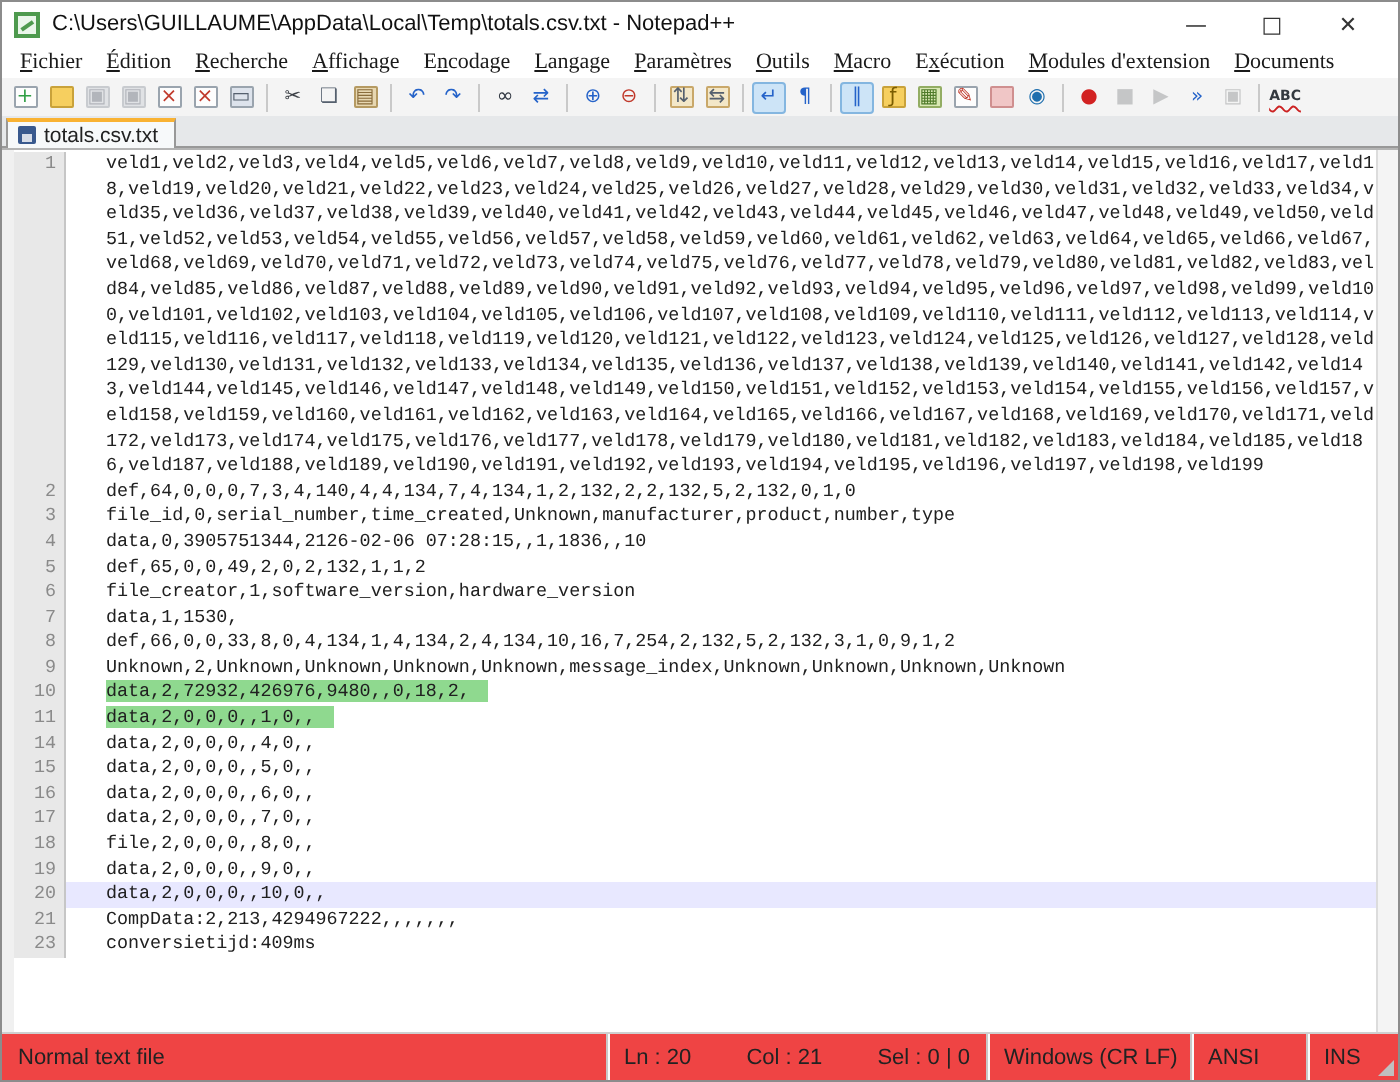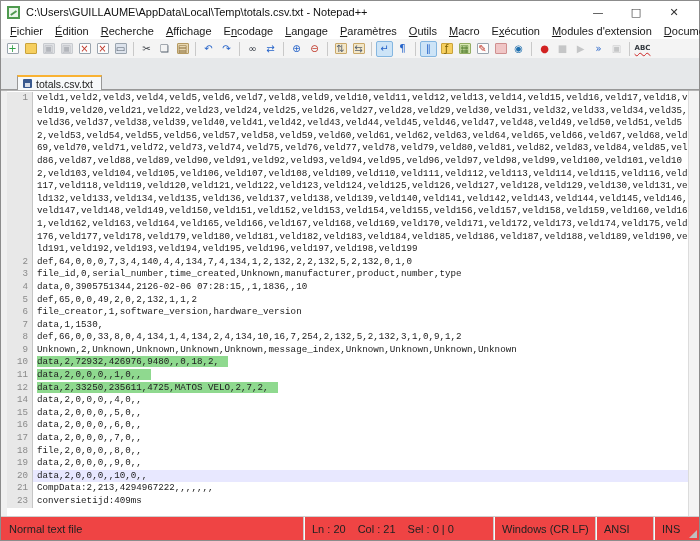--- a/index.html
+++ b/index.html
@@ -16,69 +16,69 @@
   .npp-logo:after { content:""; position:absolute; left:1px; top:4px; width:7px; height:1.5px;
                     background:#4e9a4e; transform:rotate(-35deg); }
   .title-text { font-size:11px; color:#111; white-space:nowrap; overflow:hidden; flex:1 1 auto; }
   .win-controls { display:flex; gap:0; flex:0 0 auto; }
   .win-btn { width:38px; height:20px; display:flex; align-items:center; justify-content:center;
              font-size:11px; color:#333; font-family:"DejaVu Sans", sans-serif; }
 
   
   .menubar { height:16px; background:#fff; display:flex; align-items:center; padding:0 3px;
              font-size:11px; color:#1a1a1a; flex:0 0 auto; }
-  .menu-item { padding:1px 6px; white-space:nowrap; }
+  .menu-item { padding:1px 6px; white-space:nowrap;font-family:Liberation Serif, serif; }
   .menu-item u { text-decoration:underline; }
 
   
   .toolbar { height:19px; background:#f4f4f4; display:flex; align-items:center; padding:0 3px;
              gap:1px; flex:0 0 auto; }
   .tbi { width:17px; height:16px; display:flex; align-items:center; justify-content:center;
          font-size:11px; line-height:1; border:1px solid transparent; border-radius:2px;
          font-family:"DejaVu Sans", sans-serif; }
   .tbi .inner { width:12px; height:11px; display:flex; align-items:center; justify-content:center;
                 font-size:10px; border-radius:1px; }
   .tbi.pressed { background:#cde4f7; border-color:#84b6e0; }
   .tbi.disabled { opacity:.45; filter:grayscale(60%); }
   .tb-sep { width:1px; height:14px; background:#c9c9c9; margin:0 3px; }
   .tbi.abc .inner { font-size:7px; font-weight:bold; letter-spacing:0;
         text-decoration:underline wavy #cc2222 1px; text-underline-offset:2px; }
 
   
-  .tabbar { height:32px; background:#e6e8ea; display:flex; align-items:flex-end;
-            border-bottom:1px solid #989898; padding-left:16px; flex:0 0 auto; }
+  .tabbar { height:16px; background:#e6e8ea; display:flex; align-items:flex-end;
+            border-bottom:1px solid #989898; padding-left:2px; flex:0 0 auto; }
   .tab { height:15px; background:#f7f9fa; border:1px solid #989898; border-bottom:none;
          border-top:2px solid #f9b233; display:flex; align-items:center; gap:4px;
          padding:0 8px 0 5px; font-size:10.5px; color:#222; margin-bottom:-1px; }
   .tab-save-icon { width:9px; height:9px; background:#39598e; border-radius:1px; position:relative; }
   .tab-save-icon:after { content:""; position:absolute; left:2px; top:4px; width:5px; height:4px; background:#d7dde8; }
 
   
   .editor { flex:1 1 auto; display:flex; background:#fff; border-top:1px solid #b4b4b4;
             overflow:hidden; position:relative; }
   .bm-margin { width:6px; background:#f0f0f0; flex:0 0 auto; }
   .lines { flex:1 1 auto; padding-top:1px; overflow:hidden;
            font-family:"Liberation Mono", monospace; font-size:9.2px; line-height:12.6px; }
   .ed-line { display:flex; min-height:12.6px; }
   .ln { width:26px; flex:0 0 auto; text-align:right; padding-right:4px; color:#8a8a8a;
         background:#e8e8e8; border-right:1px solid #c6c6c6; }
-  .tx { flex:1 1 auto; padding-left:4px; color:#202020; white-space:pre-wrap;
+  .tx { flex:1 1 auto; padding-left:20px; color:#202020; white-space:pre-wrap;
         word-break:break-all; }
   .ed-line.cur .tx { background:#e8e8ff; }
   .mark { background:#8fd98f; padding-right:9px; }
   .vscroll { width:11px; flex:0 0 auto; background:#f4f4f4; border-left:1px solid #dcdcdc; }
 
   
   .statusbar { height:24px; background:#ef4444; border-top:1px solid #cfcfcf; display:flex;
                align-items:center; font-size:11px; color:#222; flex:0 0 auto; }
   .sb-sec { padding:0 8px; height:100%; display:flex; align-items:center; white-space:nowrap;
             border-left:1px solid #c8c8c8; box-shadow:inset 1px 0 0 #fafafa; overflow:hidden; }
   .sb-doctype { border-left:none; box-shadow:none; flex:1 1 auto; }
   .sb-size { width:150px; flex:0 0 auto; gap:14px; }
-  .sb-pos { width:190px; flex:0 0 auto; gap:12px; }
+  .sb-pos { width:190px; flex:0 0 auto; gap:12px;justify-content:space-between; }
   .sb-eol { width:102px; flex:0 0 auto; }
   .sb-enc { width:58px; flex:0 0 auto; }
   .sb-ins { width:34px; flex:0 0 auto; }
   .grip { width:12px; height:100%; position:relative; flex:0 0 auto; }
   .grip:after { content:""; position:absolute; right:2px; bottom:2px; width:0; height:0;
                 border-left:8px solid transparent; border-bottom:8px solid #c0c0c0; }
 </style>
 </head>
 <body>
 
@@ -266,24 +266,20 @@
         </div>
         <div class="ed-line">
           <span class="ln">10</span>
           <span class="tx"><span class="mark">data,2,72932,426976,9480,,0,18,2,</span></span>
         </div>
         <div class="ed-line">
           <span class="ln">11</span>
           <span class="tx"><span class="mark">data,2,0,0,0,,1,0,,</span></span>
         </div>
         <div class="ed-line">
-          <span class="ln">12</span>
-          <span class="tx"><span class="mark">data,2,33250,235611,4725,MATOS VELO,2,7,2,</span></span>
-        </div>
-        <div class="ed-line">
           <span class="ln">14</span>
           <span class="tx">data,2,0,0,0,,4,0,,</span>
         </div>
         <div class="ed-line">
           <span class="ln">15</span>
           <span class="tx">data,2,0,0,0,,5,0,,</span>
         </div>
         <div class="ed-line">
           <span class="ln">16</span>
           <span class="tx">data,2,0,0,0,,6,0,,</span>

